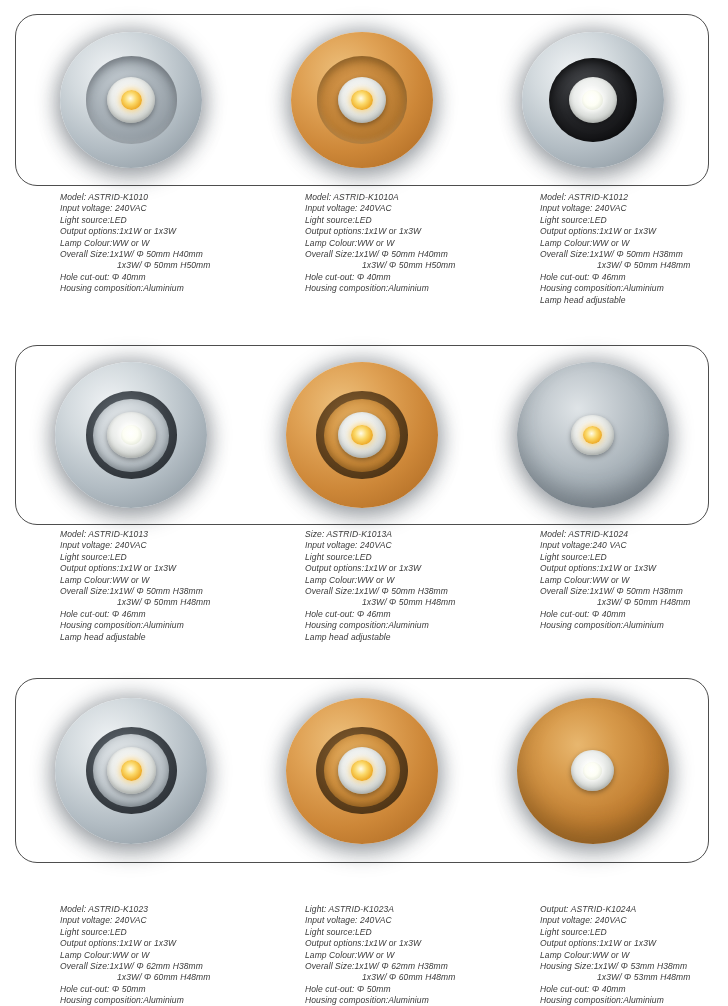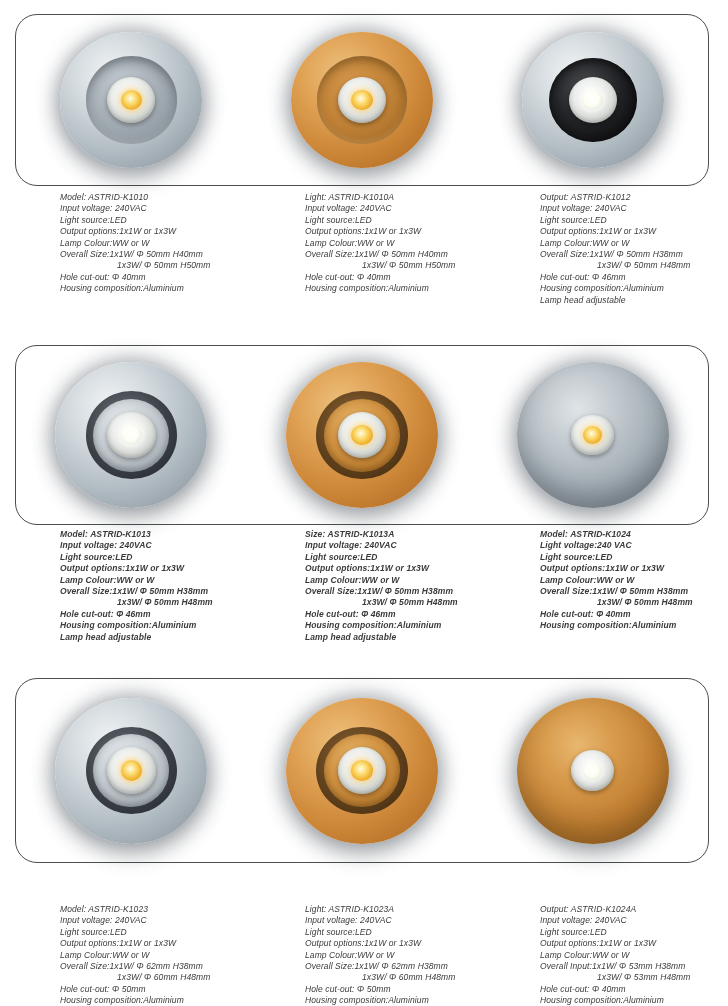--- a/index.html
+++ b/index.html
@@ -60,21 +60,21 @@
 
   .led{inset:28%;}
   .led-amber{background:radial-gradient(circle at 45% 42%,#fffce9 0%,#fbd96a 35%,#f0b12f 65%,#d8921a 100%);
         box-shadow:0 0 6px 1px rgba(250,200,90,.85);}
   .led-white{background:radial-gradient(circle at 45% 42%,#ffffff 0%,#fdfef4 45%,#e4e8da 80%,#cfd4c6 100%);
         box-shadow:0 0 5px 1px rgba(255,255,250,.85);}
 
   
   .spec-row{position:absolute;left:0;width:728px;display:grid;grid-template-columns:242px 243px 243px;}
   #specs1{top:192px;}
-  #specs2{top:529px;font-weight:bold;}
+  #specs2{top:529px;}
   #specs3{top:904px;}
   .spec-col{box-sizing:border-box;}
   .spec-row .spec-col:nth-child(1){padding-left:60px;}
   .spec-row .spec-col:nth-child(2){padding-left:63px;}
   .spec-row .spec-col:nth-child(3){padding-left:55px;}
   .line{font-style:italic;font-size:8.5px;line-height:11.4px;color:#3a3a3a;white-space:nowrap;letter-spacing:.1px;}
   .line.indent{padding-left:57px;}
 </style>
 </head>
 <body>
@@ -113,33 +113,33 @@
         <div class="line">Light source:LED</div>
         <div class="line">Output options:1x1W or 1x3W</div>
         <div class="line">Lamp Colour:WW or W</div>
         <div class="line">Overall Size:1x1W/ Φ 50mm H40mm</div>
         <div class="line indent">1x3W/ Φ 50mm H50mm</div>
         <div class="line">Hole cut-out: Φ 40mm</div>
         <div class="line">Housing composition:Aluminium</div>
         <div class="line"></div>
       </div>
       <div class="spec-col">
-        <div class="line">Light: ASTRID-K1010A</div>
+        <div class="line">Model: ASTRID-K1010A</div>
         <div class="line">Input voltage: 240VAC</div>
         <div class="line">Light source:LED</div>
         <div class="line">Output options:1x1W or 1x3W</div>
         <div class="line">Lamp Colour:WW or W</div>
         <div class="line">Overall Size:1x1W/ Φ 50mm H40mm</div>
         <div class="line indent">1x3W/ Φ 50mm H50mm</div>
         <div class="line">Hole cut-out: Φ 40mm</div>
         <div class="line">Housing composition:Aluminium</div>
         <div class="line"></div>
       </div>
       <div class="spec-col">
-        <div class="line">Output: ASTRID-K1012</div>
+        <div class="line">Model: ASTRID-K1012</div>
         <div class="line">Input voltage: 240VAC</div>
         <div class="line">Light source:LED</div>
         <div class="line">Output options:1x1W or 1x3W</div>
         <div class="line">Lamp Colour:WW or W</div>
         <div class="line">Overall Size:1x1W/ Φ 50mm H38mm</div>
         <div class="line indent">1x3W/ Φ 50mm H48mm</div>
         <div class="line">Hole cut-out: Φ 46mm</div>
         <div class="line">Housing composition:Aluminium</div>
         <div class="line">Lamp head adjustable</div>
       </div>
@@ -192,21 +192,21 @@
         <div class="line">Output options:1x1W or 1x3W</div>
         <div class="line">Lamp Colour:WW or W</div>
         <div class="line">Overall Size:1x1W/ Φ 50mm H38mm</div>
         <div class="line indent">1x3W/ Φ 50mm H48mm</div>
         <div class="line">Hole cut-out: Φ 46mm</div>
         <div class="line">Housing composition:Aluminium</div>
         <div class="line">Lamp head adjustable</div>
       </div>
       <div class="spec-col">
         <div class="line">Model: ASTRID-K1024</div>
-        <div class="line">Light voltage:240 VAC</div>
+        <div class="line">Input voltage:240 VAC</div>
         <div class="line">Light source:LED</div>
         <div class="line">Output options:1x1W or 1x3W</div>
         <div class="line">Lamp Colour:WW or W</div>
         <div class="line">Overall Size:1x1W/ Φ 50mm H38mm</div>
         <div class="line indent">1x3W/ Φ 50mm H48mm</div>
         <div class="line">Hole cut-out: Φ 40mm</div>
         <div class="line">Housing composition:Aluminium</div>
         <div class="line"></div>
       </div>
     </div>
@@ -262,20 +262,20 @@
         <div class="line">Hole cut-out: Φ 50mm</div>
         <div class="line">Housing composition:Aluminium</div>
         <div class="line">Lamp head adjustable</div>
       </div>
       <div class="spec-col">
         <div class="line">Output: ASTRID-K1024A</div>
         <div class="line">Input voltage: 240VAC</div>
         <div class="line">Light source:LED</div>
         <div class="line">Output options:1x1W or 1x3W</div>
         <div class="line">Lamp Colour:WW or W</div>
-        <div class="line">Overall Input:1x1W/ Φ 53mm H38mm</div>
+        <div class="line">Housing Size:1x1W/ Φ 53mm H38mm</div>
         <div class="line indent">1x3W/ Φ 53mm H48mm</div>
         <div class="line">Hole cut-out: Φ 40mm</div>
         <div class="line">Housing composition:Aluminium</div>
         <div class="line"></div>
       </div>
     </div>
 </div>
 
 </body></html>

